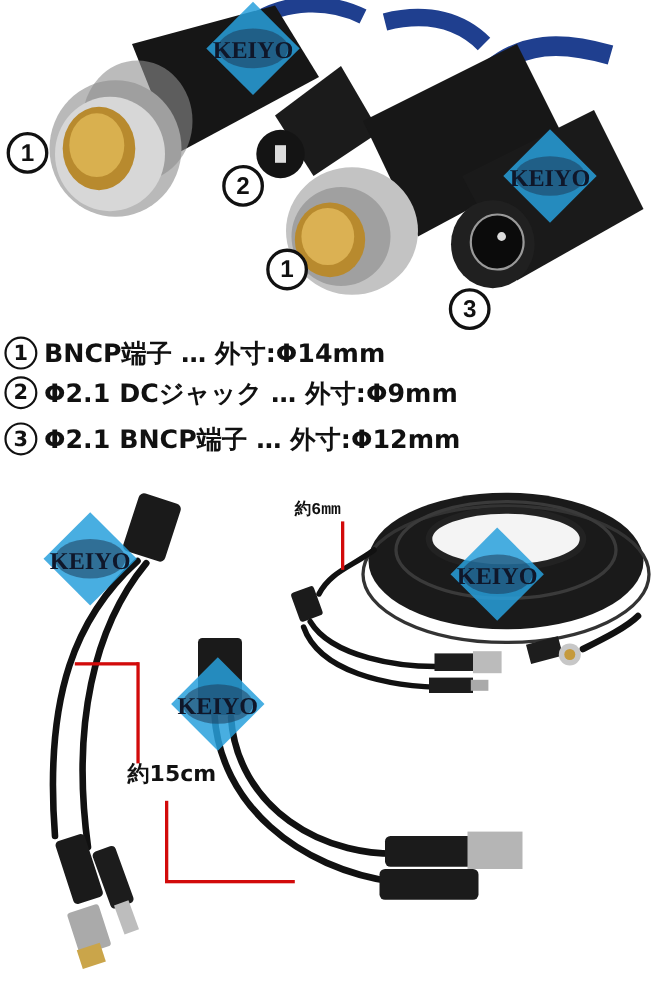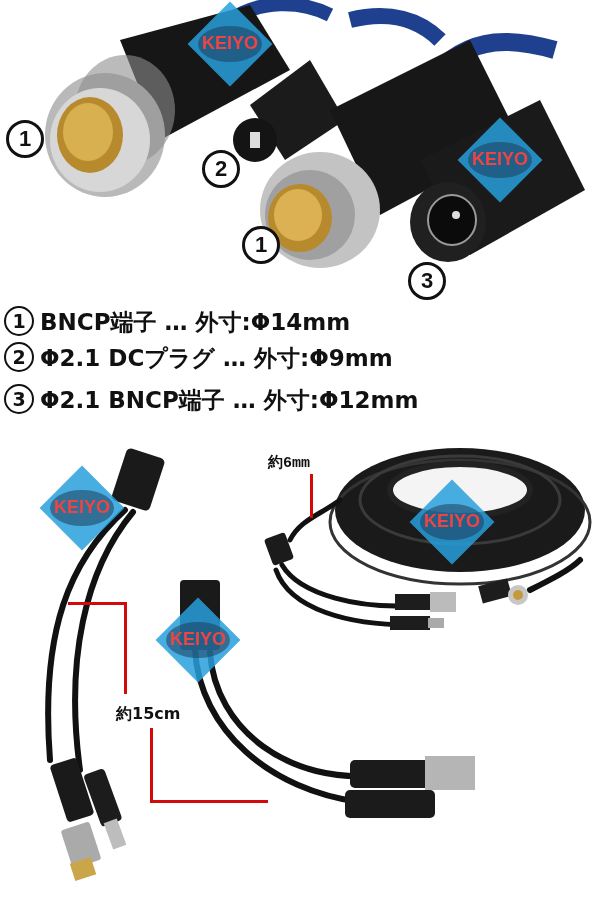--- a/index.html
+++ b/index.html
@@ -6,21 +6,21 @@
   body { width: 600px; height: 900px; position: relative; overflow: hidden; font-family: "DejaVu Sans", sans-serif; }
   .abs { position: absolute; }
 
   
   .cable { fill: none; stroke: #111; stroke-linecap: round; }
 
   
   .logo { position: absolute; width: 84px; height: 84px; }
   .logo .dia { position: absolute; left: 12px; top: 12px; width: 60px; height: 60px; background: rgba(40,160,220,0.85); transform: rotate(45deg); }
   .logo .oval { position: absolute; left: 10px; top: 24px; width: 64px; height: 36px; border-radius: 50%; background: rgba(30,60,90,0.55); }
-  .logo .txt { position: absolute; left: 0; top: 31px; width: 84px; text-align: center; color: #ef4444; font-weight: bold; font-size: 18px; letter-spacing: 0px; font-family: Liberation Sans, sans-serif; }
+  .logo .txt { position: absolute; left: 0; top: 31px; width: 84px; text-align: center; color: #0f172a; font-weight: bold; font-size: 22px; letter-spacing: 0px; font-family: Liberation Serif, serif; }
 
   .num { position: absolute; width: 32px; height: 32px; border: 3px solid #111; border-radius: 50%; background: #fff; color: #111; font-weight: bold; font-size: 22px; line-height: 32px; text-align: center; font-family: "Liberation Sans", sans-serif; }
 
   .spec { position: absolute; left: 4px; font-size: 23px; font-weight: bold; color: #111; white-space: nowrap; font-family: "DejaVu Sans", sans-serif; }
   .spec .circ { display: inline-block; width: 26px; height: 26px; border: 2px solid #111; border-radius: 50%; text-align: center; line-height: 26px; font-size: 19px; margin-right: 6px; vertical-align: 2px; }
 
   .dim-label { position: absolute; font-weight: bold; color: #111; font-family: "DejaVu Sans", sans-serif; }
   .red { position: absolute; background: #d20a0a; }
 </style>
 </head>
@@ -73,21 +73,21 @@
   <div class="num" style="left:242px;top:226px;">1</div>
   <div class="num" style="left:408px;top:262px;">3</div>
 </div>
 
 <div class="spec" style="top:306px;">
   <span class="circ">1</span><span>BNCP端子</span>
   <span>…</span>
   <span>外寸:Φ14mm</span>
 </div>
 <div class="spec" style="top:342px;">
-  <span class="circ">2</span><span>Φ2.1 DCプラグ</span>
+  <span class="circ">2</span><span>Φ2.1 DCジャック</span>
   <span>…</span>
   <span>外寸:Φ9mm</span>
 </div>
 <div class="spec" style="top:384px;">
   <span class="circ">3</span><span>Φ2.1 BNCP端子</span>
   <span>…</span>
   <span>外寸:Φ12mm</span>
 </div>
 
 <div class="abs" style="left:0;top:430px;width:600px;height:470px;">
@@ -142,16 +142,16 @@
     <div class="dia"></div>
       <div class="oval"></div>
       <div class="txt">KEIYO</div>
   </div>
 
   <div class="dim-label" style="left:268px;top:23px;font-size:15px;font-family:Liberation Mono, monospace;">約6mm</div>
   <div class="red" style="left:310px;top:44px;width:3px;height:44px;"></div>
 
   <div class="red" style="left:68px;top:172px;width:58px;height:3px;"></div>
   <div class="red" style="left:124px;top:172px;width:3px;height:92px;"></div>
-  <div class="dim-label" style="left:116px;top:274px;font-size:16px;">約15cm</div>
+  <div class="dim-label" style="left:116px;top:260px;font-size:20px;">約15cm</div>
   <div class="red" style="left:150px;top:298px;width:3px;height:74px;"></div>
   <div class="red" style="left:150px;top:370px;width:118px;height:3px;"></div>
 </div>
 
 </body></html>

